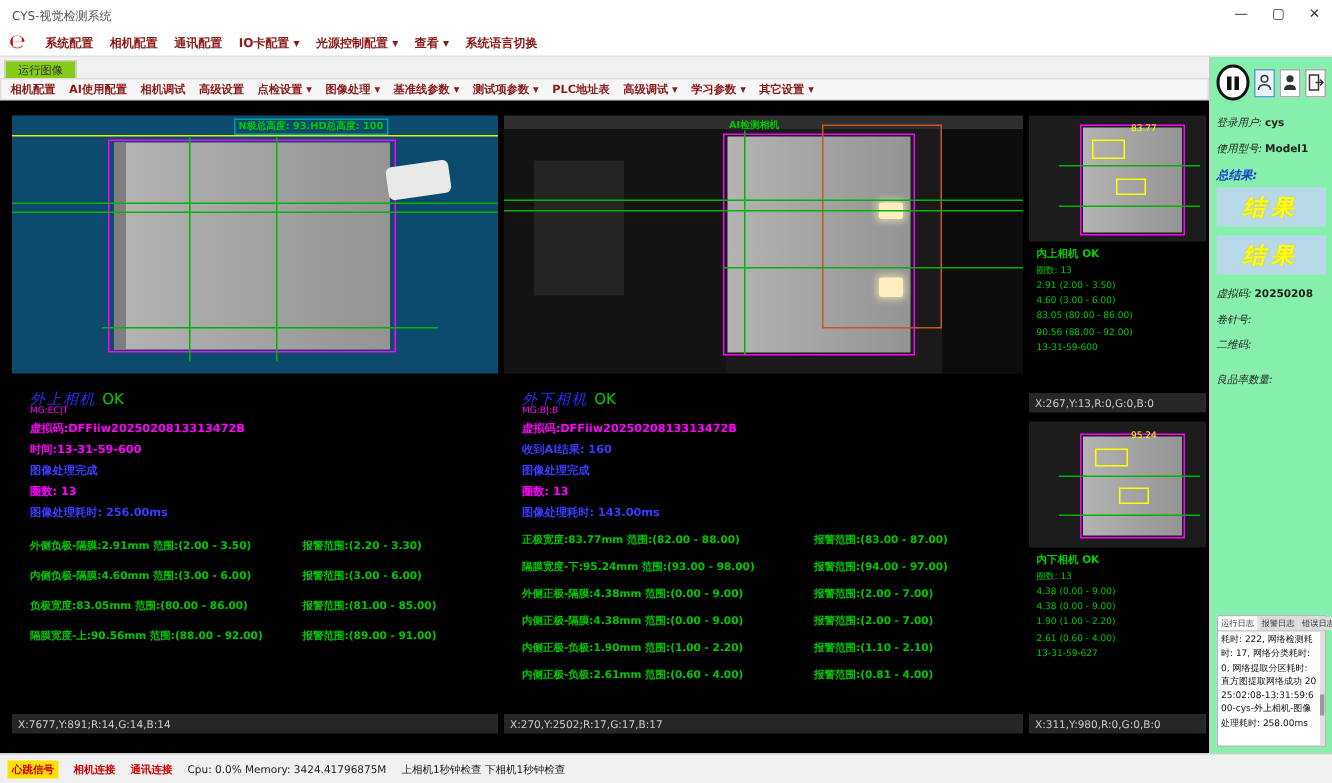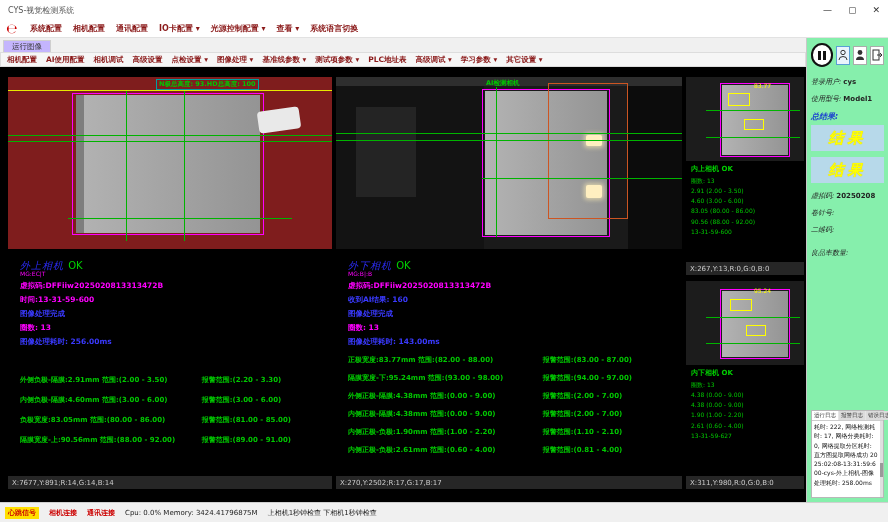--- a/index.html
+++ b/index.html
@@ -13,39 +13,39 @@
   .win-controls span { cursor:default; }
 
   
   .menubar { height:18px; background:#ffffff; border-bottom:1px solid #e2e2e2; display:flex; align-items:center; gap:11px; padding:0 6px; font-size:8px; color:#8b1a1a; font-weight:bold; }
   .logo { color:#cc0000; font-weight:bold; font-style:italic; font-size:13px; margin-right:2px; }
 
   .content { flex:1; display:flex; min-height:0; }
   .left-stack { width:806px; display:flex; flex-direction:column; min-height:0; }
 
   .tabrow { height:14px; background:#f0f0f0; display:flex; align-items:flex-end; padding-left:3px; }
-  .tab { background:#c4b5fd; border:1px solid #cfcfcf; border-bottom:none; font-size:7.5px; padding:1px 8px 0; color:#333; }
+  .tab { background:#84cc16; border:1px solid #cfcfcf; border-bottom:none; font-size:7.5px; padding:1px 8px 0; color:#333; }
 
   .toolbar { height:15px; background:#f6f6f6; border:1px solid #ddd; display:flex; align-items:center; gap:9px; padding:0 6px; font-size:7.5px; color:#8b1a1a; font-weight:bold; white-space:nowrap; overflow:hidden; }
 
   .canvas { flex:1; background:#000; display:flex; gap:4px; padding:10px 0 0 8px; min-height:0; }
   .view { display:flex; flex-direction:column; height:412px; background:#000; }
   .view-left { width:324px; }
   .view-center { width:346px; }
-  .scene { position:relative; height:172px; background:#7f1d1d; overflow:hidden; }
+  .scene { position:relative; height:172px; background:#0c4a6e; overflow:hidden; }
   .scene * { position:absolute; }
   .coordbar { height:13px; background:#262626; color:#ccc; font-size:7px; display:flex; align-items:center; padding-left:4px; margin-top:auto; }
 
   .textblock { padding:10px 4px 0 12px; flex:1; overflow:hidden; }
   .cam-title { font-size:10px; font-weight:normal; font-style:italic; color:#2a2af0; letter-spacing:1px; }
   .ok { color:#00d000; font-style:normal; letter-spacing:0; }
   .sub { font-size:6px; color:#ff00ff; margin-top:-3px; }
   .iline { font-size:7.5px; font-weight:bold; margin-top:4px; white-space:nowrap; }
   .m { color:#ff00ff; } .b { color:#3a3aff; }
-  .meas { margin-top:28px; font-size:7px; color:#00c800; font-weight:bold; }
+  .meas { margin-top:12px; font-size:7px; color:#00c800; font-weight:bold; }
   .meas-row { display:flex; margin-bottom:10px; white-space:nowrap; }
   .meas-val { width:59%; } .meas-alarm { }
   .view-center .meas-row { margin-bottom:8px; }
 
   
   .hline-g { height:1px; background:#00b400; left:0; right:0; }
   .vline-g { width:1px; background:#00b400; }
   .hline-y { height:1px; background:#e8e800; left:0; right:0; }
   .overlay-top { font-size:6.5px; color:#00c800; top:2px; white-space:nowrap; font-weight:bold; }
   .product { background:linear-gradient(90deg,#b3b3b3,#949494); }

